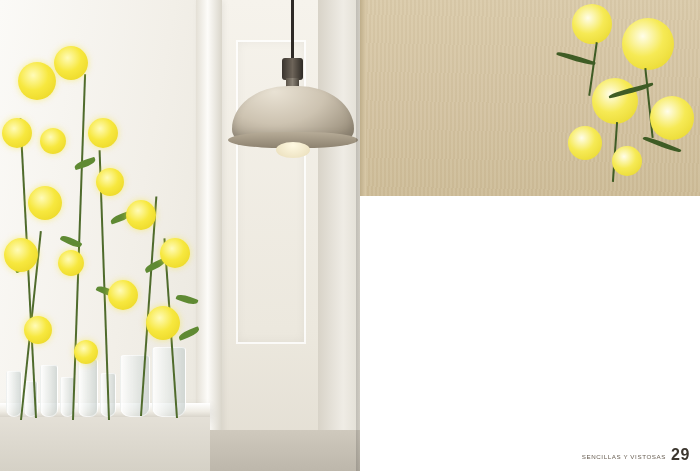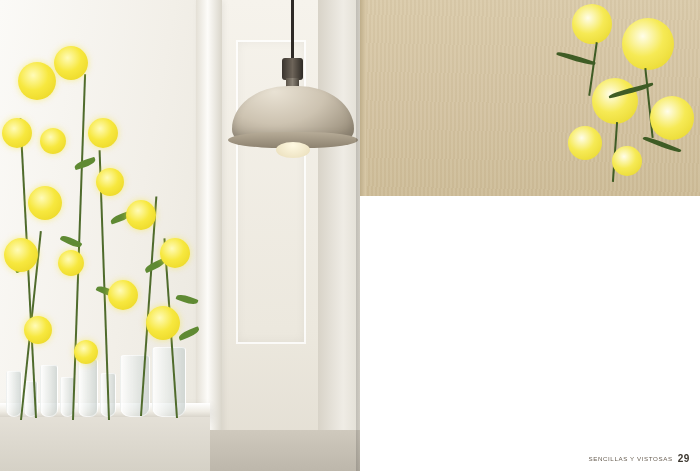--- a/index.html
+++ b/index.html
@@ -132,21 +132,21 @@
     position:absolute; border-radius:50%;
     background: radial-gradient(circle at 40% 35%, #fffde8 0%, #f6ea55 45%, #e5d326 100%);
   }
   .kf-stem { position:absolute; background:#3f5c25; width:2px; }
 
   .footer {
     position:absolute; right:10px; bottom:7px;
     font-family:"Liberation Sans", sans-serif;
     font-size:6.2px; letter-spacing:.6px; color:#6a6054;
   }
-  .footer .pg { font-size:10px; color:#3c372f; font-weight:bold; margin-left:5px; vertical-align:-1px;}
+  .footer .pg { font-size:16px; color:#3c372f; font-weight:bold; margin-left:5px; vertical-align:-1px;}
   .gutter {
     position:absolute; left:356px; top:0; width:8px; height:471px;
     background: linear-gradient(90deg, rgba(0,0,0,.16), rgba(0,0,0,0));
   }
 </style>
 </head>
 <body>
 
 <div id="page">
 

